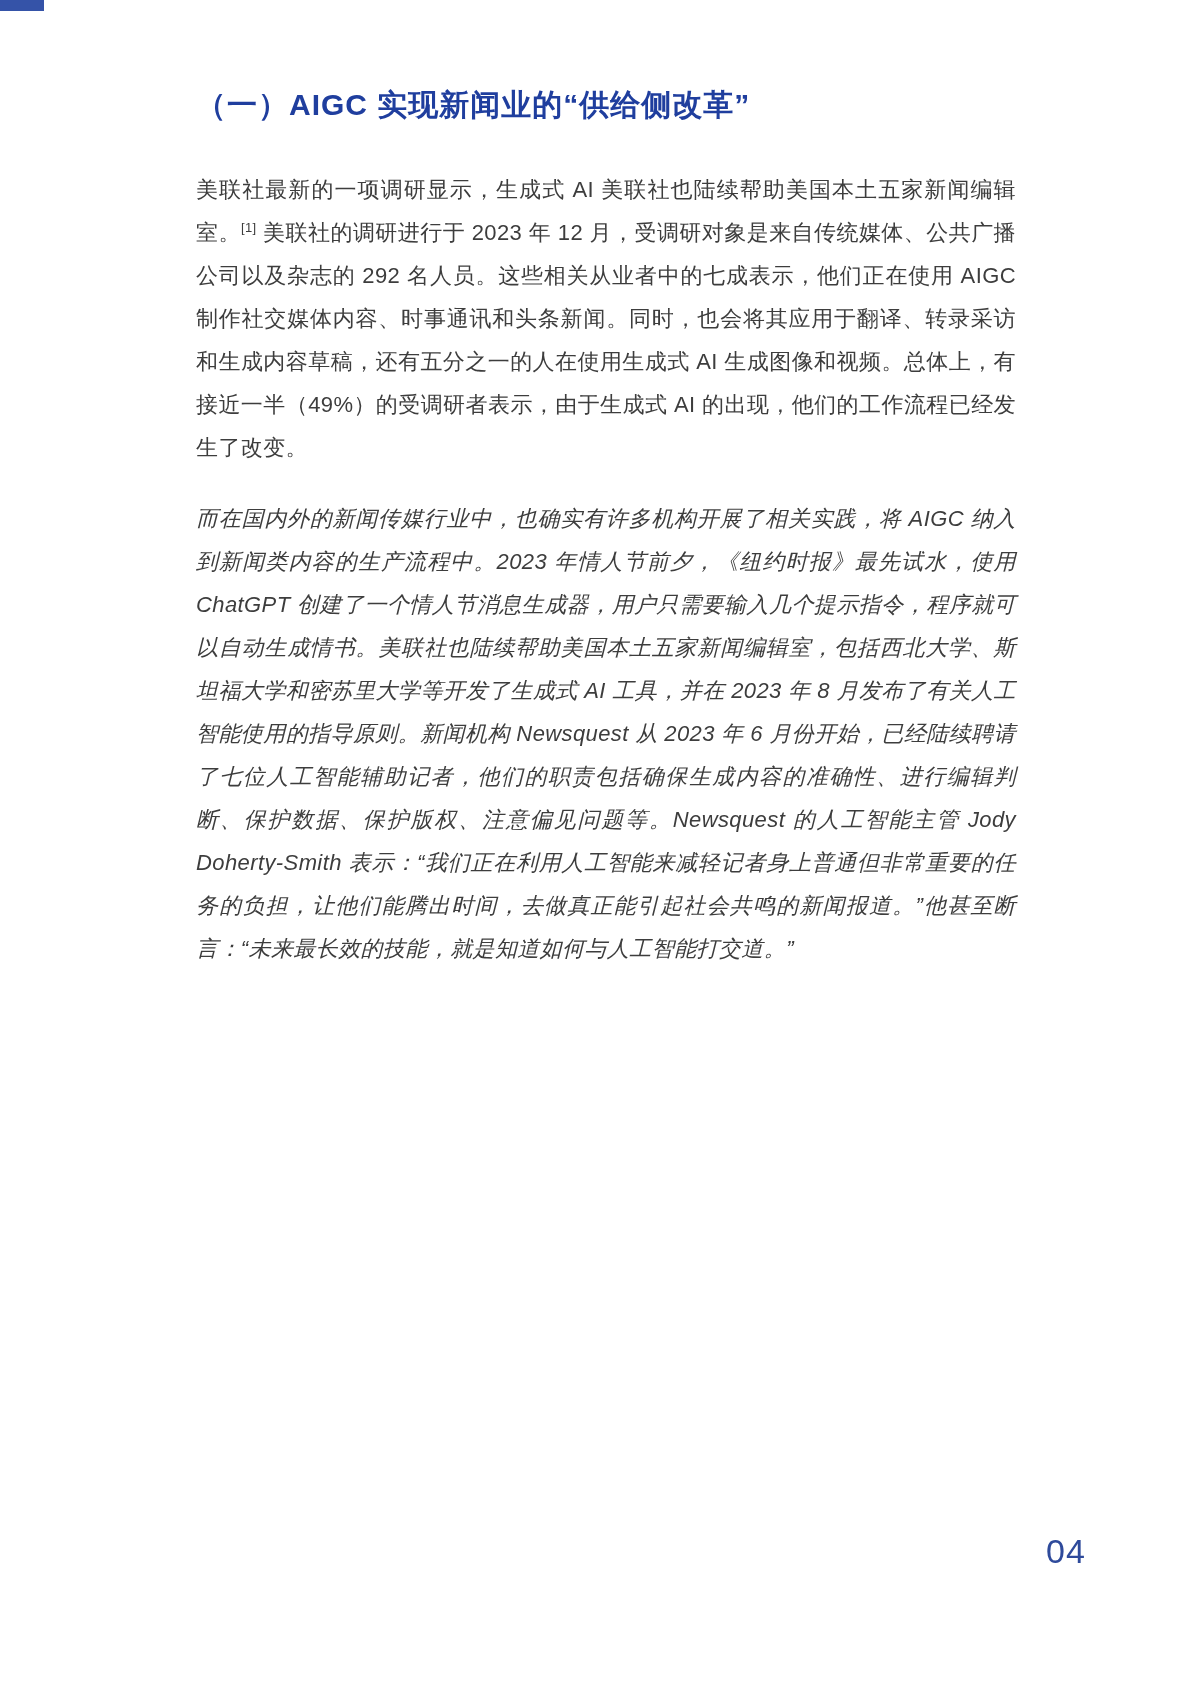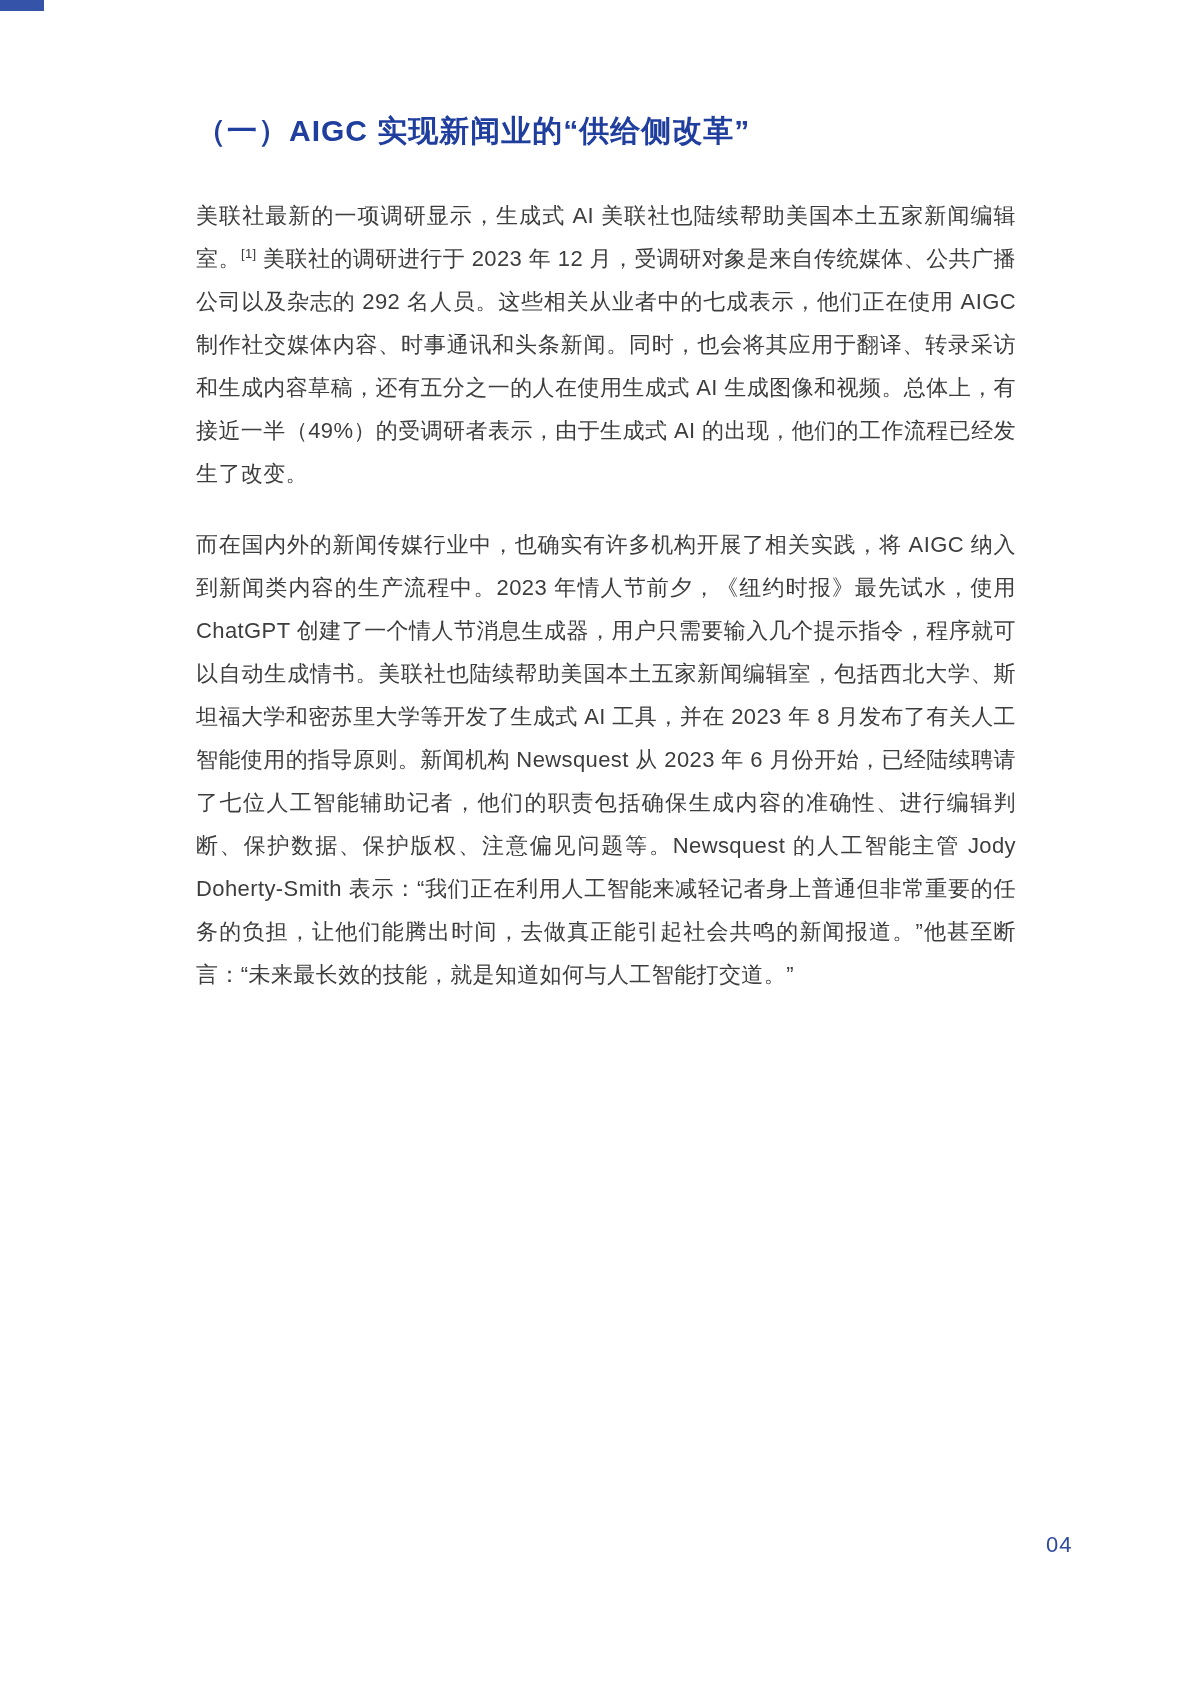--- a/index.html
+++ b/index.html
@@ -19,21 +19,21 @@
     position: absolute;
     top: 0;
     left: 0;
     width: 44px;
     height: 11px;
     background: #3553a8;
   }
   .content {
     position: absolute;
     left: 196px;
-    top: 111px;
+    top: 85px;
     width: 820px;
   }
   .section-heading {
     font-size: 30px;
     font-weight: bold;
     color: #1f3e9e;
     letter-spacing: 1px;
     margin: 0 0 44px 0;
     line-height: 1.3;
   }
@@ -41,31 +41,32 @@
     font-size: 22px;
     color: #3d3d3d;
     line-height: 43px;
     margin: 0 0 28px 0;
     text-align: justify;
     text-justify: inter-ideograph;
     letter-spacing: 0.4px;
   }
   .body-text p:last-child {
     margin-bottom: 0;
+    font-style: italic;
   }
   .body-text sup {
     font-size: 13px;
     line-height: 0;
     vertical-align: super;
   }
   .page-number {
     position: absolute;
     left: 1046px;
     top: 1532px;
-    font-size: 22px;
+    font-size: 34px;
     color: #2e4a9b;
     letter-spacing: 1px;
     text-align: center;
   }
 </style>
 </head>
 <body>
 
 <div class="page">
   <div class="corner-accent"></div>

